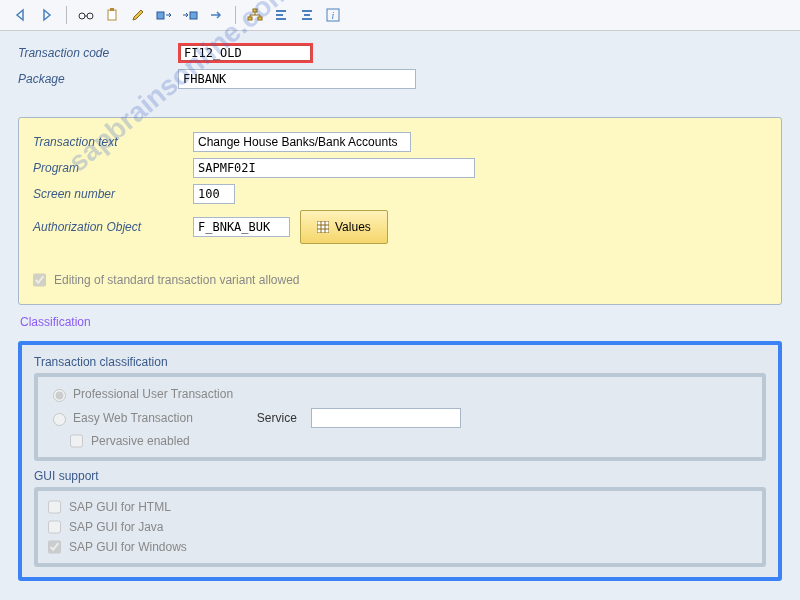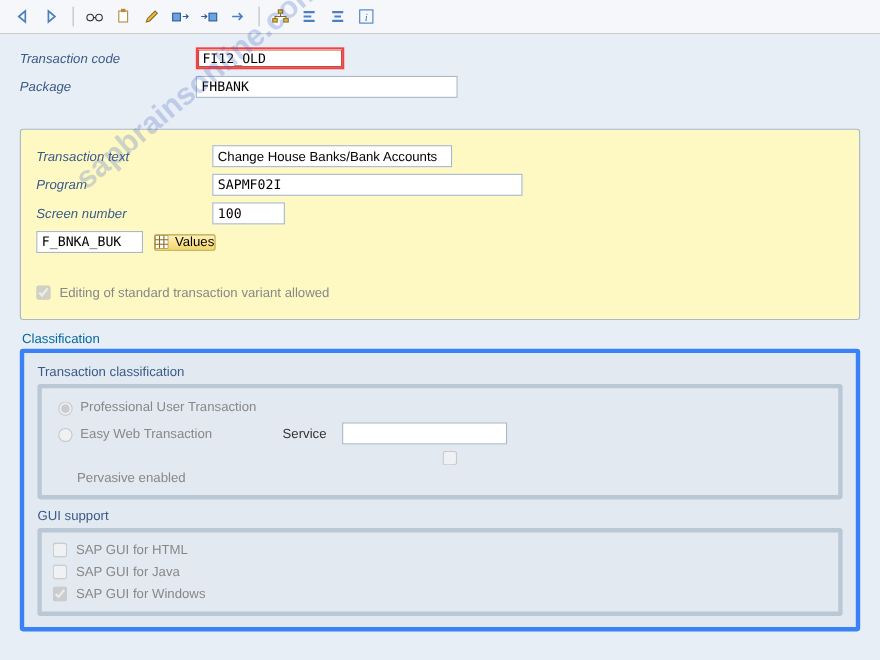--- a/index.html
+++ b/index.html
@@ -65,36 +65,36 @@
     .panel {
       background: #fef9c3;
       border: 1px solid #a8b8c8;
       border-radius: 3px;
       padding: 14px;
       margin-top: 28px;
     }
     .btn-yellow {
       background: linear-gradient(#fff2b8, #f5d66b);
       border: 1px solid #b5a449;
-      padding: 2px 0;
-      height: 15px;
+      padding: 2px 16px;
+      height: 34px;
       cursor: pointer;
       font-size: 12px;
       display: inline-flex;
       align-items: center;
       gap: 6px;
       border-radius: 2px;
     }
     .group {
       margin-top: 10px;
     }
     .group-title {
-      color: #0369a1;
+      color: #8b5cf6;
       font-size: 12px;
-      margin-bottom: 2px;
+      margin-bottom: 12px;
       padding-left: 2px;
     }
     .group-box {
       border: 4px solid #3b82f6;
       border-radius: 3px;
       padding: 10px 12px;
       background: #e2e9f1;
     }
     .sub-title {
       color: #3a5a8a;
@@ -107,21 +107,21 @@
       color: #888;
     }
     .chk-row input { margin: 0 4px 0 0; }
     .radio-row {
       display: flex;
       align-items: center;
       gap: 4px;
       padding: 3px 0;
       color: #888;
     }
-    .indent { margin-left: 22px; flex-direction: column; }
+    .indent { margin-left: 22px; }
     .watermark {
       position: absolute;
       top: 60px;
       left: 40px;
       transform: rotate(-40deg);
       font-size: 28px;
       color: rgba(60,100,200,0.25);
       font-weight: bold;
       pointer-events: none;
     }
@@ -229,23 +229,24 @@
     <div class="row">
       <span class="lbl">Transaction text</span>
       <input class="field" style="width: 218px; font-family: Liberation Sans, sans-serif;" value="Change House Banks/Bank Accounts">
     </div>
     <div class="row">
       <span class="lbl">Program</span>
       <input class="field" style="width: 282px;" value="SAPMF02I">
     </div>
     <div class="row">
       <span class="lbl">Screen number</span>
-      <input class="field" style="width: 66px;" value="100">
+      <input class="field" style="width: 42px;" value="100">
     </div>
     <div class="row">
+      <span class="lbl">Authorization Object</span>
       <input class="field" style="width: 97px;" value="F_BNKA_BUK">
       <span style="width:10px"></span>
       <button class="btn-yellow">
         <svg width="12" height="12">
             <rect x="0" y="0" width="12" height="12" fill="#fff" stroke="#8a6a1a"></rect>
             <line x1="4" y1="0" x2="4" y2="12" stroke="#8a6a1a"></line>
             <line x1="8" y1="0" x2="8" y2="12" stroke="#8a6a1a"></line>
             <line x1="0" y1="4" x2="12" y2="4" stroke="#8a6a1a"></line>
             <line x1="0" y1="8" x2="12" y2="8" stroke="#8a6a1a"></line>
           </svg>

